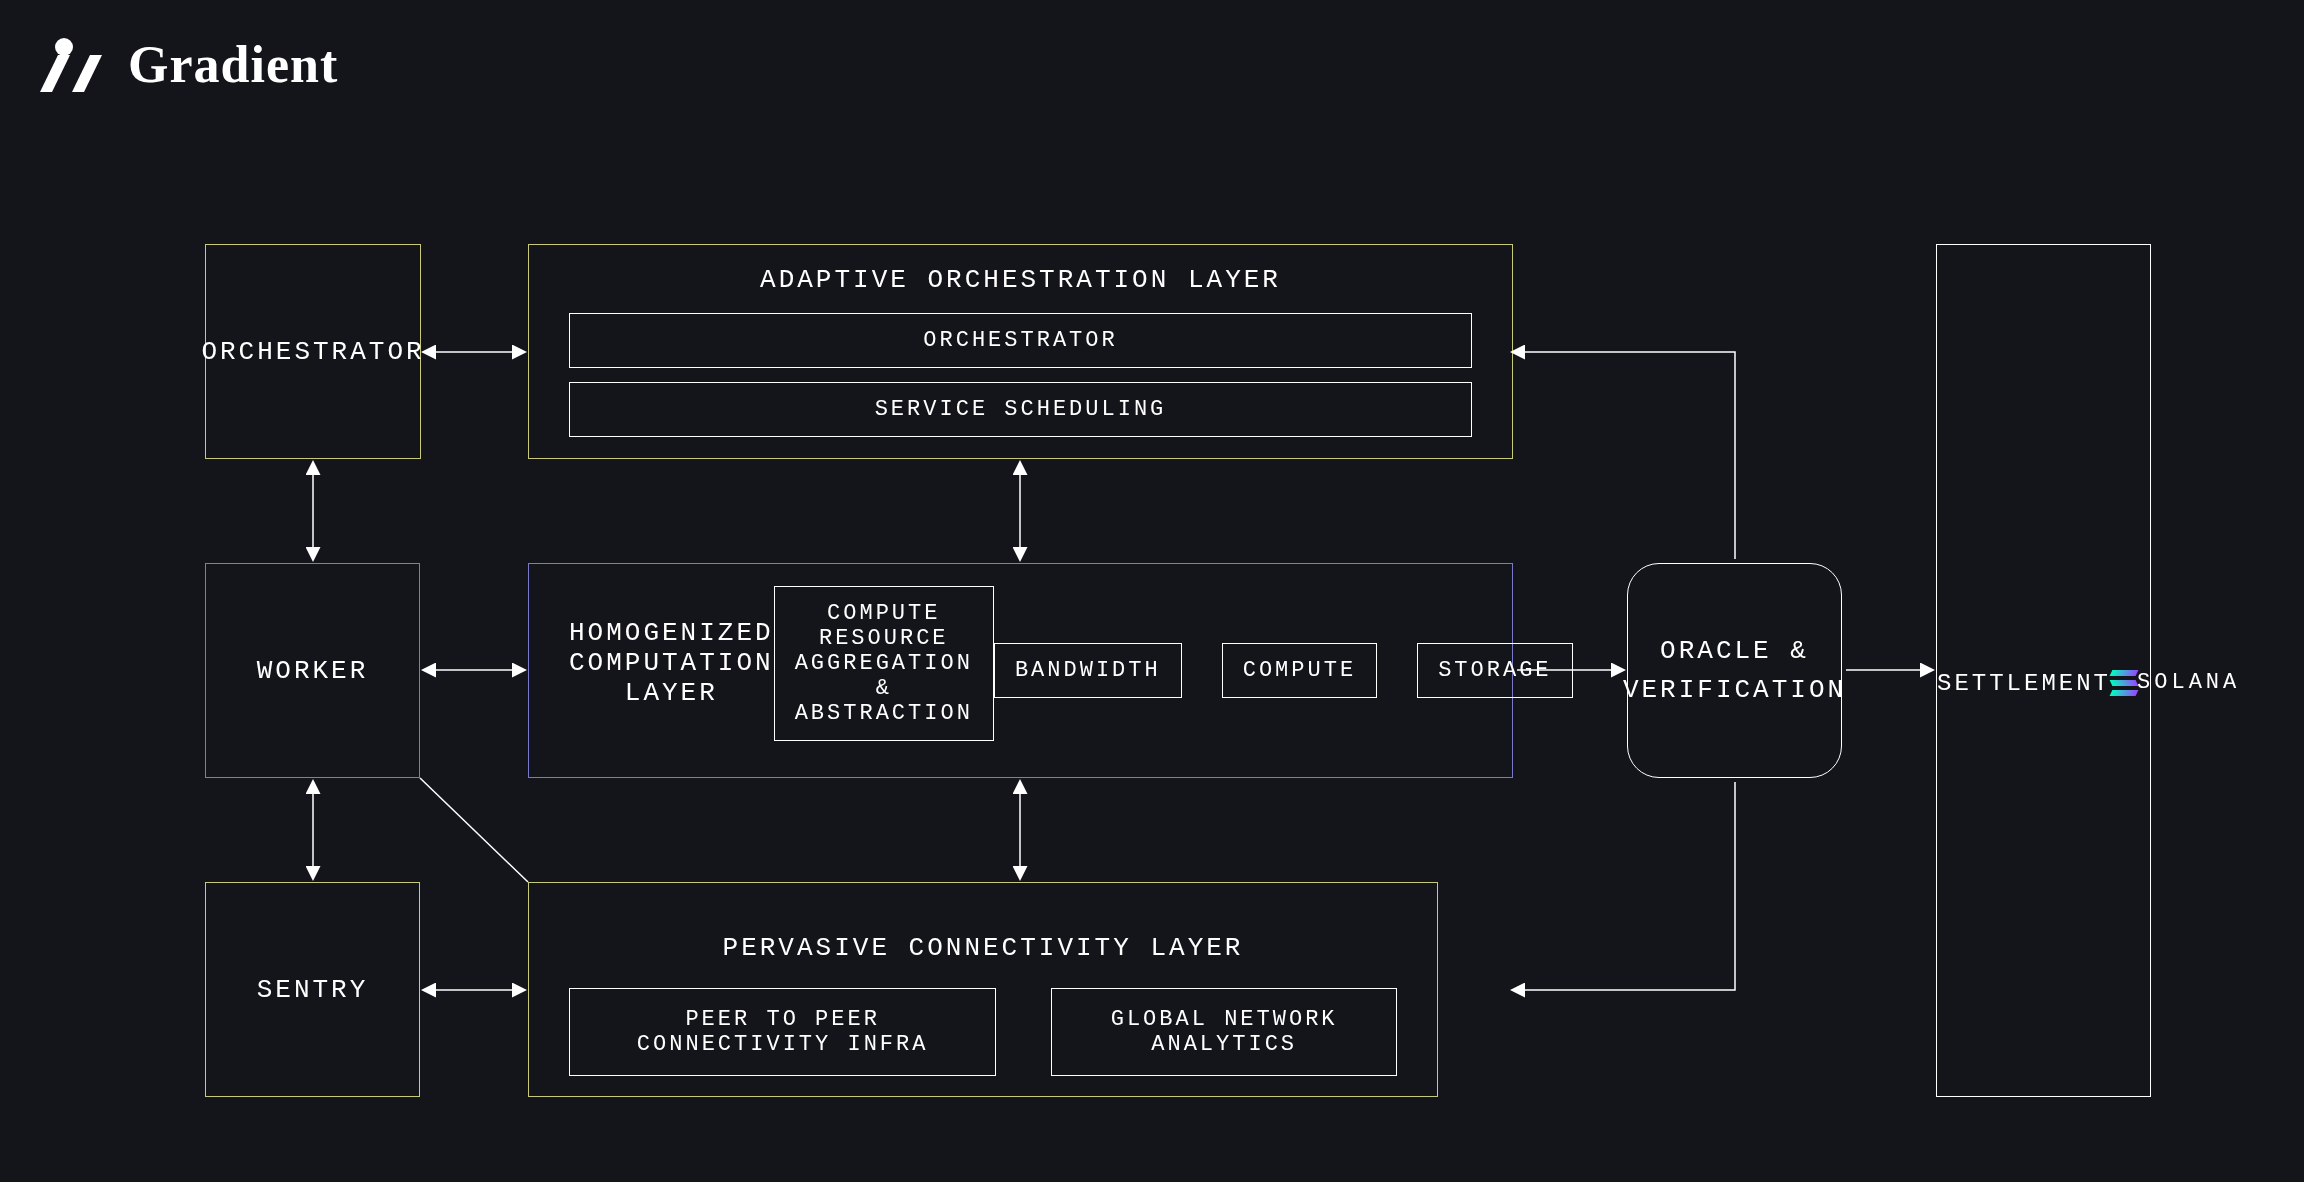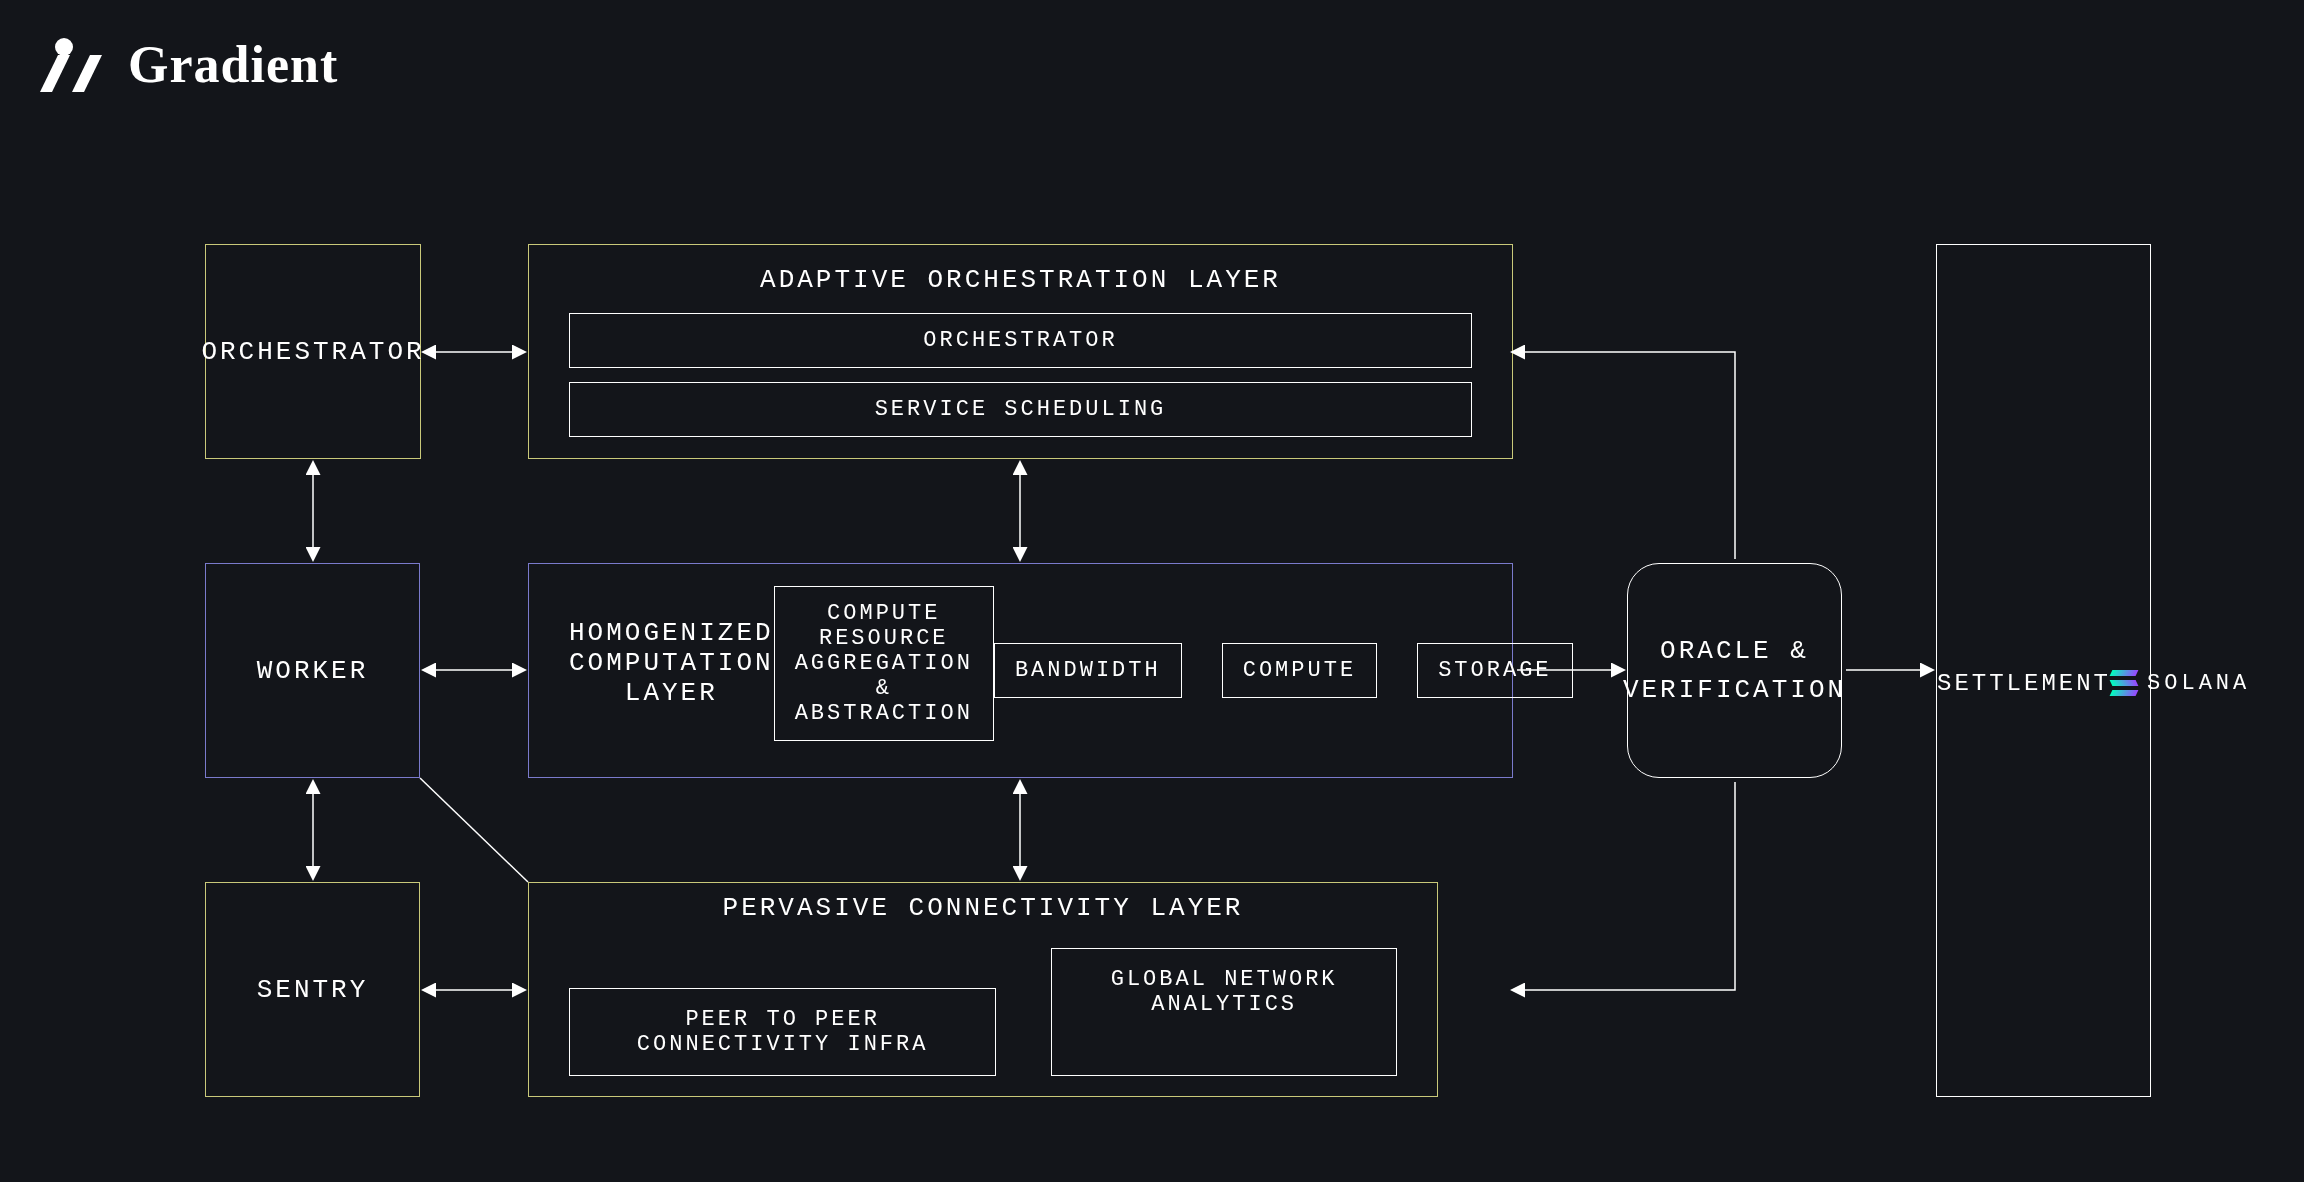--- a/index.html
+++ b/index.html
@@ -71,22 +71,20 @@
       font-weight: 500;
     }
     
     .settlement-label {
       font-size: 24px;
       letter-spacing: 3px;
     }
     
     .solana-logo {
       display: flex;
-      align-items: center;
-      gap: 10px;
     }
     
     .solana-icon {
       display: flex;
       flex-direction: column;
       gap: 4px;
     }
     
     .solana-bar {
       width: 26px;
@@ -156,21 +154,21 @@
   <div style="display:flex; gap:40px; width:100%;">
     <div class="inner-box" style="flex:1;">BANDWIDTH</div>
     <div class="inner-box" style="flex:1;">COMPUTE</div>
     <div class="inner-box" style="flex:1;">STORAGE</div>
   </div>
 </div>
 
 <div class="box box-yellow" style="left:528px; top:882px; width:910px; height:215px; flex-direction:column; padding:20px 40px; justify-content:flex-end;">
   <div class="layer-title" style="margin-bottom:25px;">PERVASIVE CONNECTIVITY LAYER</div>
   <div style="display:flex; gap:55px; width:100%; justify-content:center;">
-    <div class="inner-box" style="padding:18px 32px;margin-top:40px;">PEER TO PEER CONNECTIVITY INFRA</div>
+    <div class="inner-box" style="padding:18px 32px;">PEER TO PEER CONNECTIVITY INFRA</div>
     <div class="inner-box" style="padding:18px 32px;">GLOBAL NETWORK ANALYTICS</div>
   </div>
 </div>
 
 <div class="box" style="left:1627px; top:563px; width:215px; height:215px; flex-direction:column;border-radius:32px;">
   <div class="side-label" style="line-height:1.5;">
     <span>ORACLE &amp; VERIFICATION</span>
   </div>
 </div>
 

